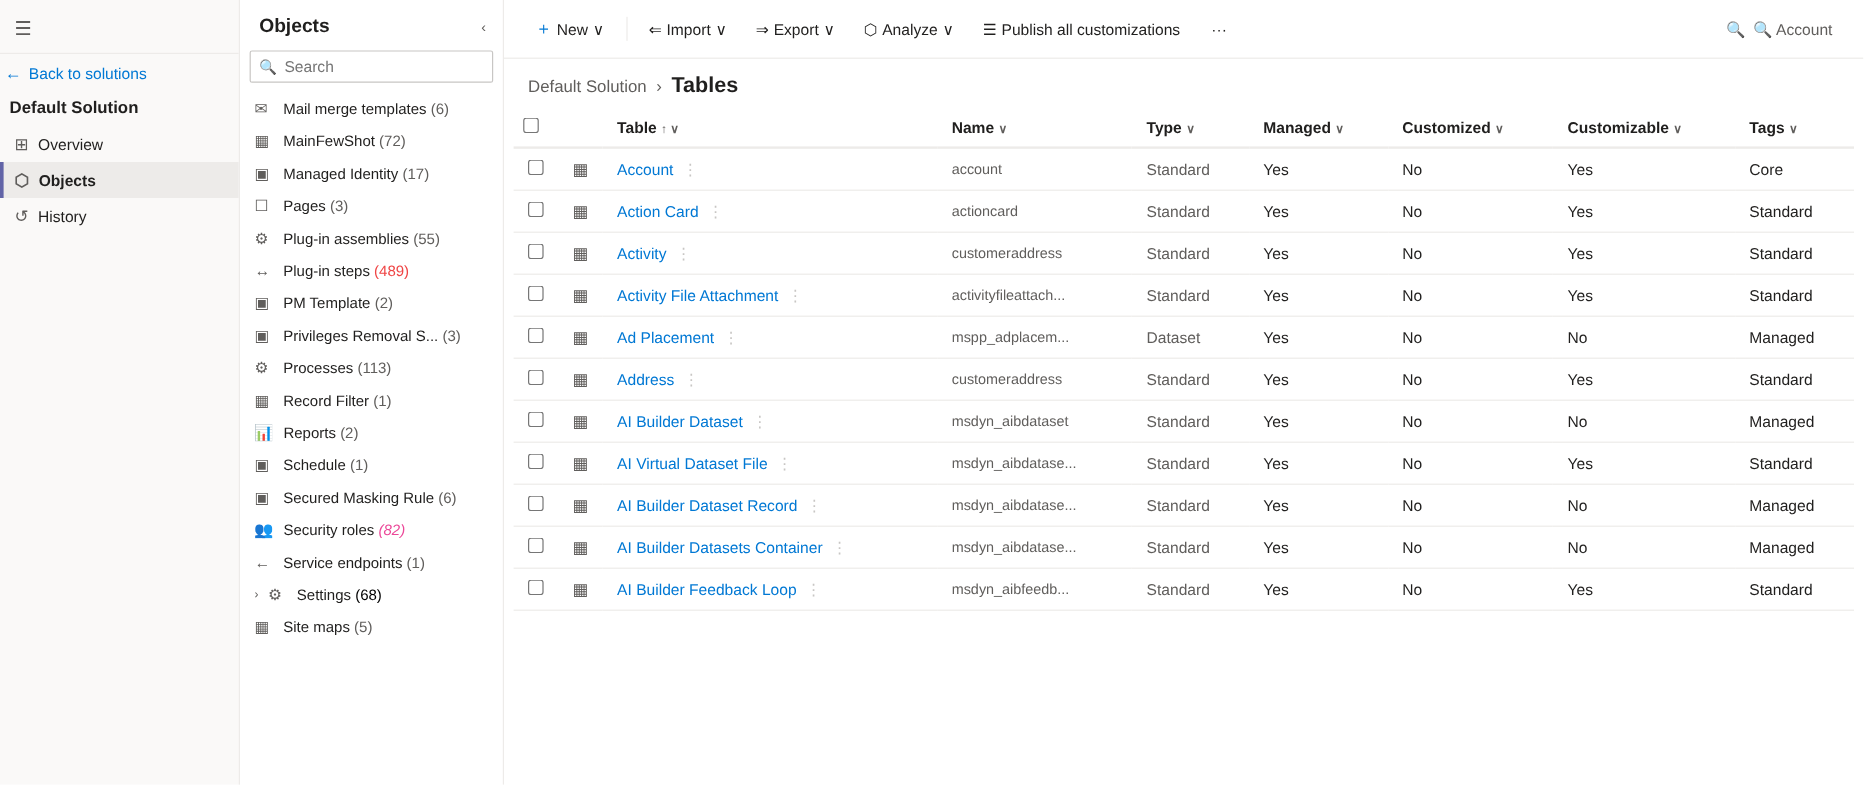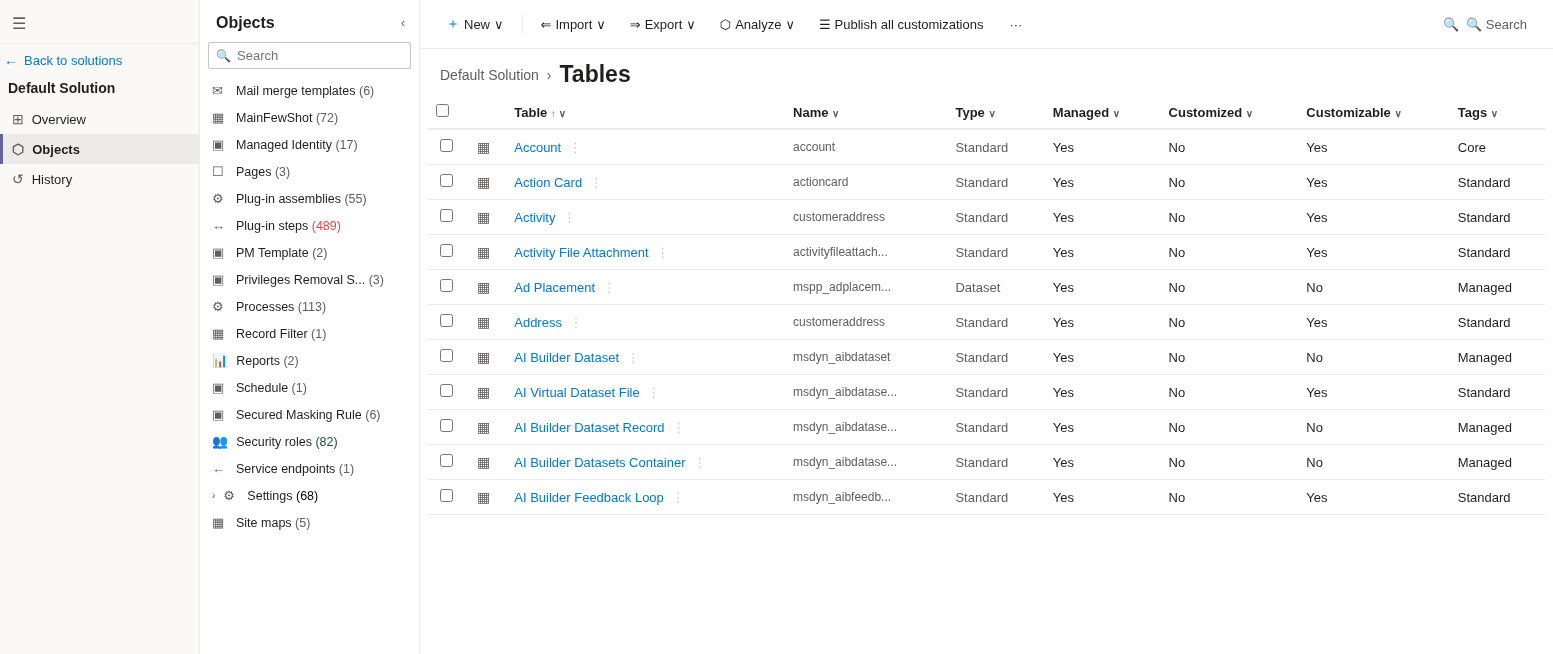--- a/index.html
+++ b/index.html
@@ -167,21 +167,21 @@
     .breadcrumb-area {
       padding: 12px 20px 8px 20px;
       display: flex;
       align-items: center;
       gap: 8px;
       font-size: 14px;
       color: #605e5c;
     }
     .breadcrumb-link { color: #605e5c; cursor: pointer; }
     .breadcrumb-sep { color: #605e5c; }
-    .breadcrumb-current { font-weight: 700; color: #201f1e; font-size: 23px; }
+    .breadcrumb-current { font-weight: 700; color: #201f1e; font-size: 18px; }
 
     
     .table-area {
       flex: 1;
       overflow-y: auto;
       overflow-x: auto;
       padding: 0 8px;
     }
     .table-area::-webkit-scrollbar { width: 6px; }
     .table-area::-webkit-scrollbar-thumb { background: #c8c6c4; border-radius: 3px; }
@@ -321,21 +321,21 @@
       <span>Schedule <span style="color:#605e5c;">(1)</span></span>
     </div>
       <div class="obj-item">
 
       <span class="obj-icon">▣</span>
       <span>Secured Masking Rule <span style="color:#605e5c;">(6)</span></span>
     </div>
       <div class="obj-item">
 
       <span class="obj-icon">👥</span>
-      <span>Security roles <span style="color:#14532d;">(82)</span></span>
+      <span>Security roles <span style="color:#ec4899;font-style:italic;">(82)</span></span>
     </div>
       <div class="obj-item">
 
       <span class="obj-icon">←</span>
       <span>Service endpoints <span style="color:#605e5c;">(1)</span></span>
     </div>
       <div class="obj-item">
       <span style="font-size:10px;color:#605e5c;">›</span>
       <span class="obj-icon">⚙</span>
       <span>Settings <span style="color:#000000;">(68)</span></span>
@@ -373,21 +373,21 @@
     </button>
     <button class="toolbar-btn">
       <span>☰</span>
       <span>Publish all customizations</span>
     </button>
     <button class="toolbar-btn toolbar-more">
       <span>···</span>
     </button>
     <div class="toolbar-search-right">
       <span>🔍</span>
-      <span>🔍 Search</span>
+      <span>🔍 Account</span>
     </div>
   </div>
 
   <div class="breadcrumb-area">
     <span class="breadcrumb-link">Default Solution</span>
     <span class="breadcrumb-sep">›</span>
     <span class="breadcrumb-current">Tables</span>
   </div>
 
   <div class="table-area">

